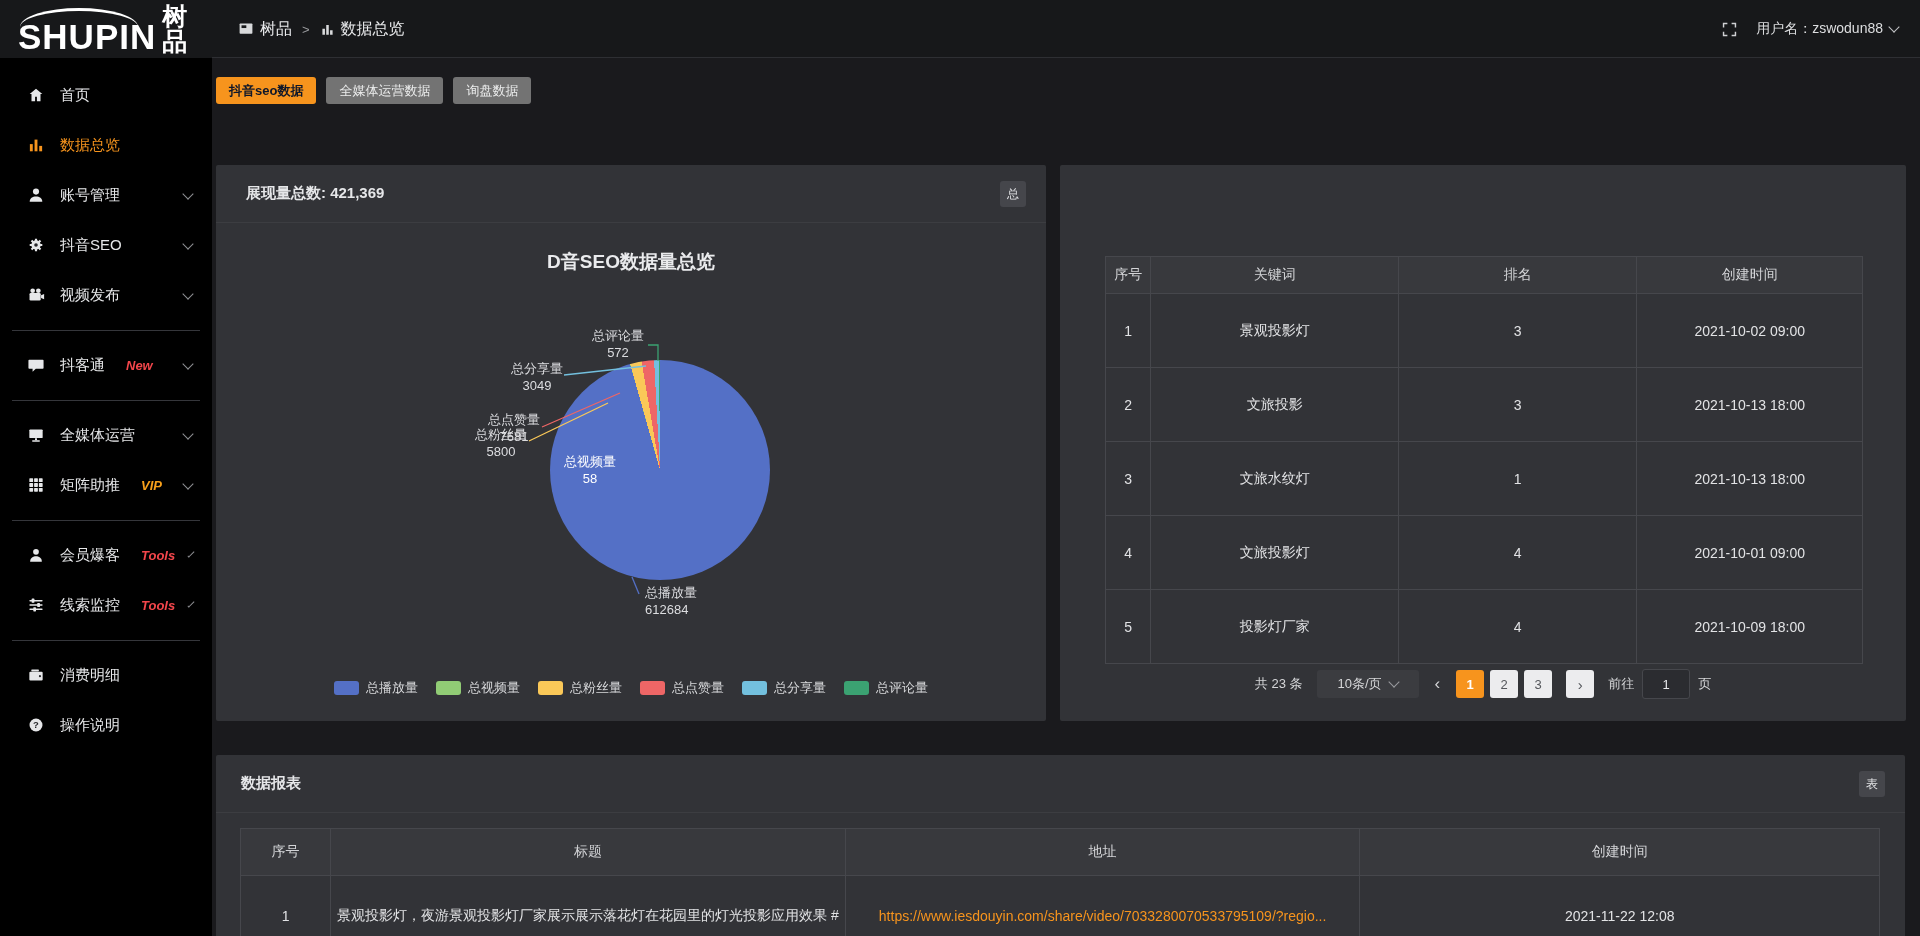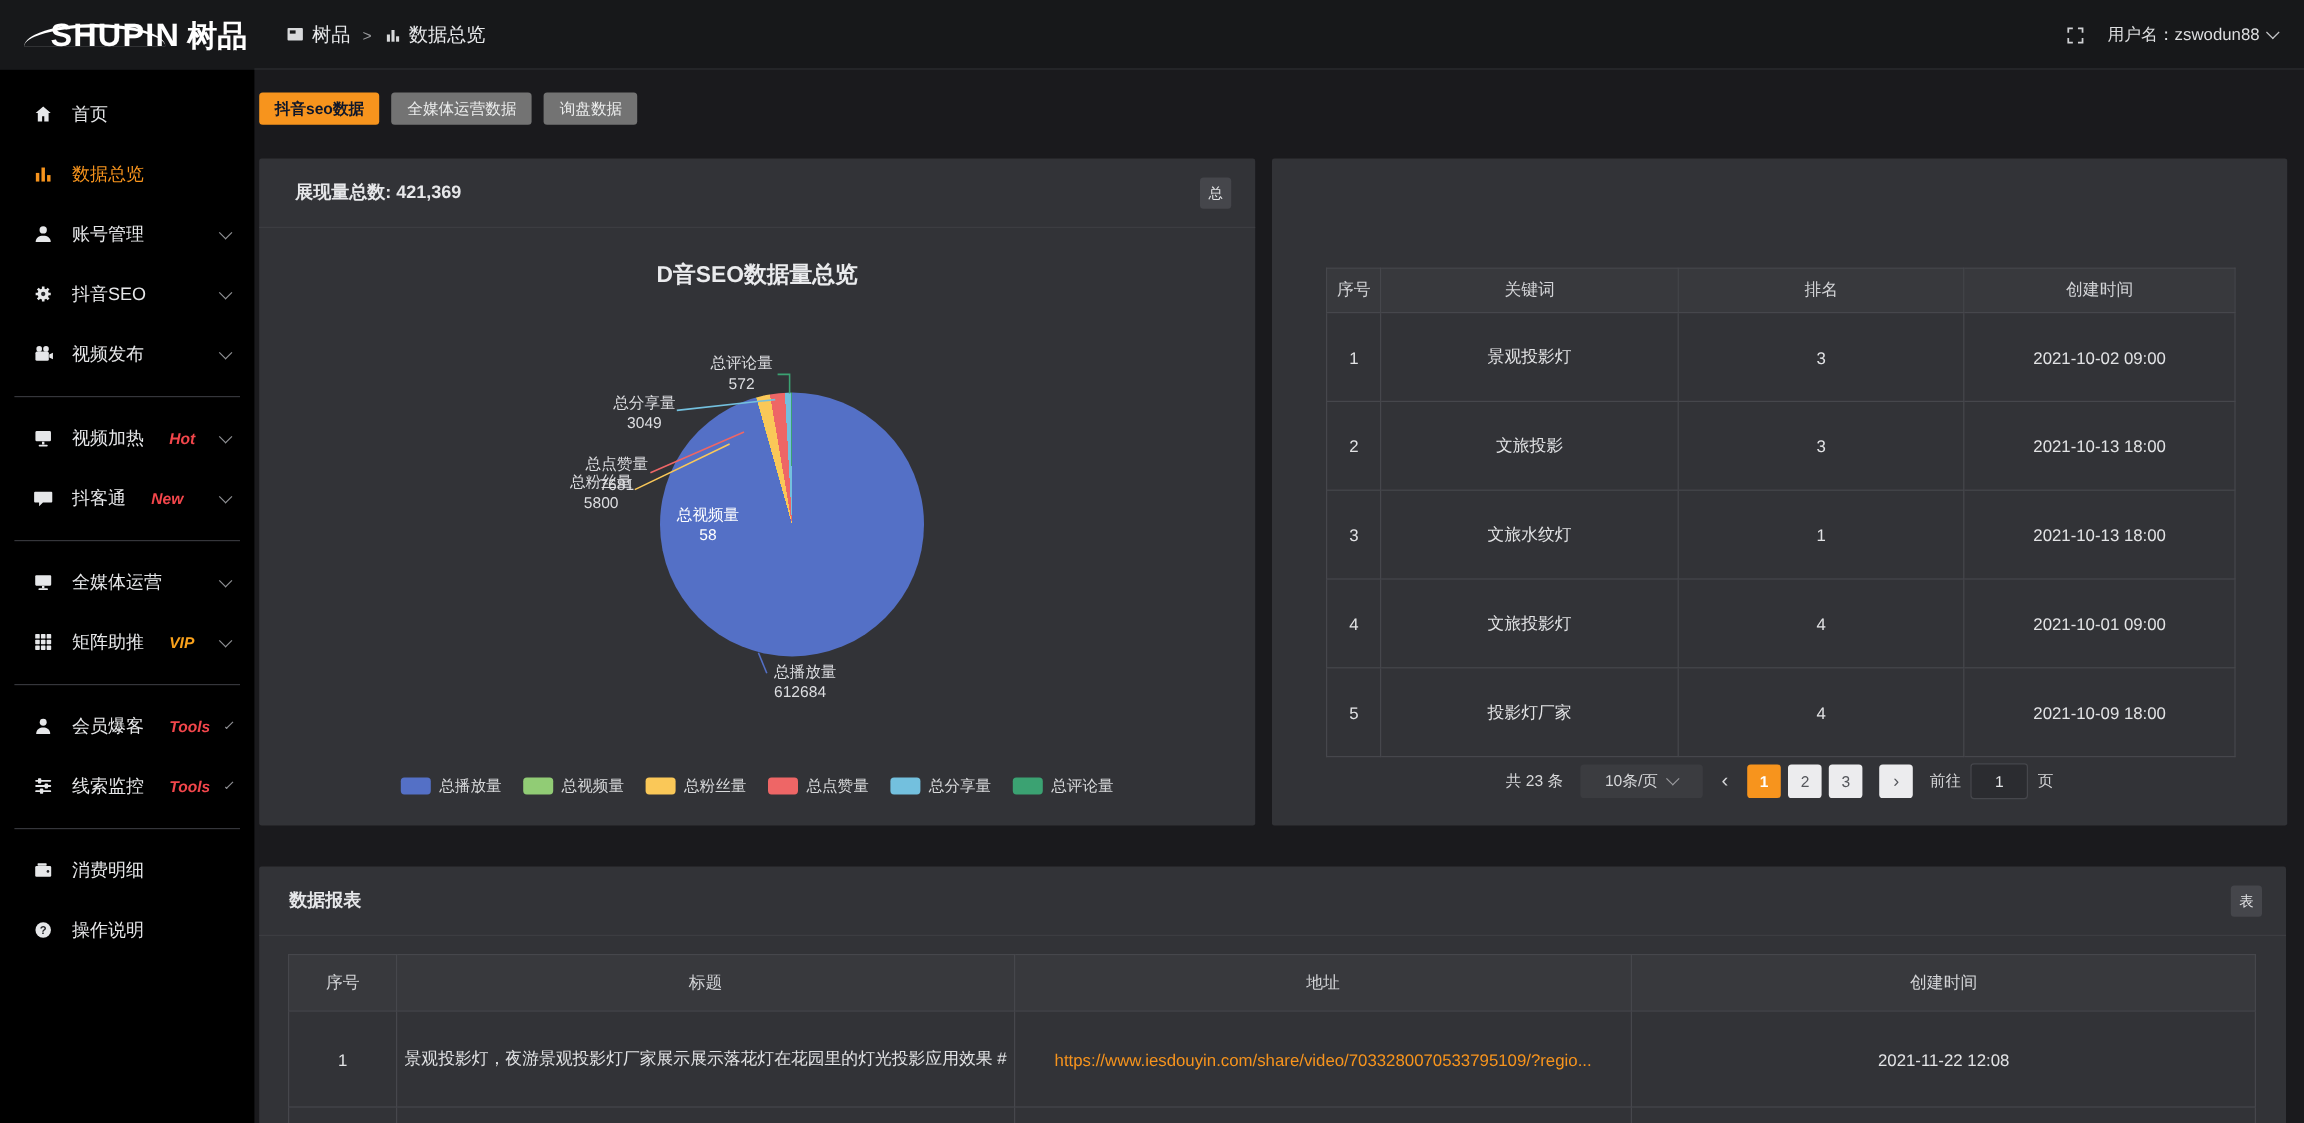--- a/index.html
+++ b/index.html
@@ -5,21 +5,21 @@
   html,body{margin:0;padding:0;background:#101012;}
   .page{position:relative;width:1920px;height:936px;overflow:hidden;background:#1a1a1d;
         font-family:"Liberation Sans","DejaVu Sans",sans-serif;color:#e3e4e6;}
   
   .topbar{position:absolute;left:0;top:0;width:1920px;height:58px;background:#17181a;z-index:5;
           display:flex;align-items:center;}
   .header-line{position:absolute;left:212px;top:57px;right:0;height:1px;background:#2e2f33;z-index:6;}
   .logo{width:212px;display:flex;align-items:flex-end;gap:6px;padding-left:18px;box-sizing:border-box;position:relative;}
   .logo-arc{position:absolute;left:20px;top:4px;width:118px;height:16px;border-top:3px solid #fff;
             border-radius:50% 50% 0 0/100% 100% 0 0;}
-  .logo-latin{font-size:27px;font-weight:bold;letter-spacing:1px;color:#fff;line-height:1;margin-left:24px;}
+  .logo-latin{font-size:35px;font-weight:bold;letter-spacing:1px;color:#fff;line-height:1;}
   .logo-cjk{font-size:25px;font-weight:bold;color:#fff;line-height:1;}
   .breadcrumb{display:flex;align-items:center;gap:10px;margin-left:26px;font-size:16px;color:#e8e9eb;}
   .bc-item{display:flex;align-items:center;gap:6px;cursor:pointer;}
   .bc-item svg{display:block;}
   .bc-sep{color:#9a9b9e;font-size:13px;}
   .topbar-right{margin-left:auto;display:flex;align-items:center;gap:18px;padding-right:22px;font-size:14px;color:#dddee0;}
   .fs-btn{display:flex;cursor:pointer;color:#cfd0d3;}
   .user{display:flex;align-items:center;gap:7px;cursor:pointer;}
   .caret{width:7px;height:7px;border-right:1.6px solid #c3c4c7;border-bottom:1.6px solid #c3c4c7;
          transform:rotate(45deg);margin-top:-4px;}
@@ -32,21 +32,21 @@
   .sb-badge{font-size:13px;font-weight:bold;font-style:italic;margin-left:6px;}
   .sb-caret{width:7px;height:7px;border-right:1.5px solid #8f9094;border-bottom:1.5px solid #8f9094;
             transform:rotate(45deg);margin-left:auto;margin-right:20px;margin-top:-3px;}
   .sb-divider{height:1px;background:#35363b;margin:10px 12px 9px 12px;}
   
   .tabs{position:absolute;left:216px;top:77px;display:flex;gap:10px;z-index:3;}
   .tab{height:27px;padding:0 13px;display:flex;align-items:center;font-size:13px;color:#eceded;
        background:#737373;border-radius:3px;cursor:pointer;white-space:nowrap;}
   .tab.active{background:#f7941d;color:#0f172a;font-weight:bold;}
   
-  .panel{position:absolute;background:#323337;border-radius:2px;}
+  .panel{position:absolute;background:#323337;border-radius:2px;margin-top:33px;}
   .panel-head{height:58px;border-bottom:1px solid #3c3d41;display:flex;align-items:center;
               padding:0 20px 0 30px;box-sizing:border-box;}
   .panel-title{font-size:15px;font-weight:bold;color:#e6e7e9;}
   .corner-btn{margin-left:auto;width:26px;height:26px;background:#45464b;border:none;border-radius:3px;
               color:#e2e3e5;font-size:12px;cursor:pointer;font-family:inherit;line-height:26px;padding:0;}
   .chart-panel{left:216px;top:132px;width:830px;height:556px;}
   .ranking-panel{left:1060px;top:132px;width:846px;height:556px;}
   .ranking-panel .panel-head{padding-left:42px;}
   .report-panel{left:216px;top:722px;width:1689px;height:400px;}
   .report-panel .panel-head{padding-left:25px;align-items:center;}
@@ -180,30 +180,20 @@
           <circle cx="12.6" cy="5.3" r="2.6"></circle>
           <rect x="2.8" y="7.8" width="12.4" height="8.4" rx="1.4"></rect>
           <path d="M15.6 10.4 19 8.8v6l-3.4-1.6z"></path>
         </svg>
         <span class="sb-label">视频发布</span>
         <i class="sb-caret"></i>
       </div>
       <div class="sb-divider"></div>
       <div class="sb-item">
         <svg width="18" height="18" viewBox="0 0 20 20" fill="currentColor">
-          <rect x="2.8" y="3.6" width="14.4" height="9.4" rx="1.2"></rect>
-          <rect x="8.9" y="13.4" width="2.2" height="2.6"></rect>
-          <rect x="5.8" y="16.2" width="8.4" height="1.6" rx="0.8"></rect>
-        </svg>
-        <span class="sb-label">视频加热</span>
-        <span class="sb-badge" style="color: rgb(242, 70, 75);">Hot</span>
-        <i class="sb-caret"></i>
-      </div>
-      <div class="sb-item">
-        <svg width="18" height="18" viewBox="0 0 20 20" fill="currentColor">
           <path d="M2.5 4.2h15a.9.9 0 0 1 .9.9v8.2a.9.9 0 0 1-.9.9H9.8L6.2 17.6v-3.4H2.5a.9.9 0 0 1-.9-.9V5.1a.9.9 0 0 1 .9-.9z"></path>
         </svg>
         <span class="sb-label">抖客通</span>
         <span class="sb-badge" style="color: rgb(242, 70, 75);">New</span>
         <i class="sb-caret"></i>
       </div>
       <div class="sb-divider"></div>
       <div class="sb-item">
         <svg width="18" height="18" viewBox="0 0 20 20" fill="currentColor">
           <rect x="2.6" y="3.8" width="14.8" height="9.6" rx="1"></rect>

